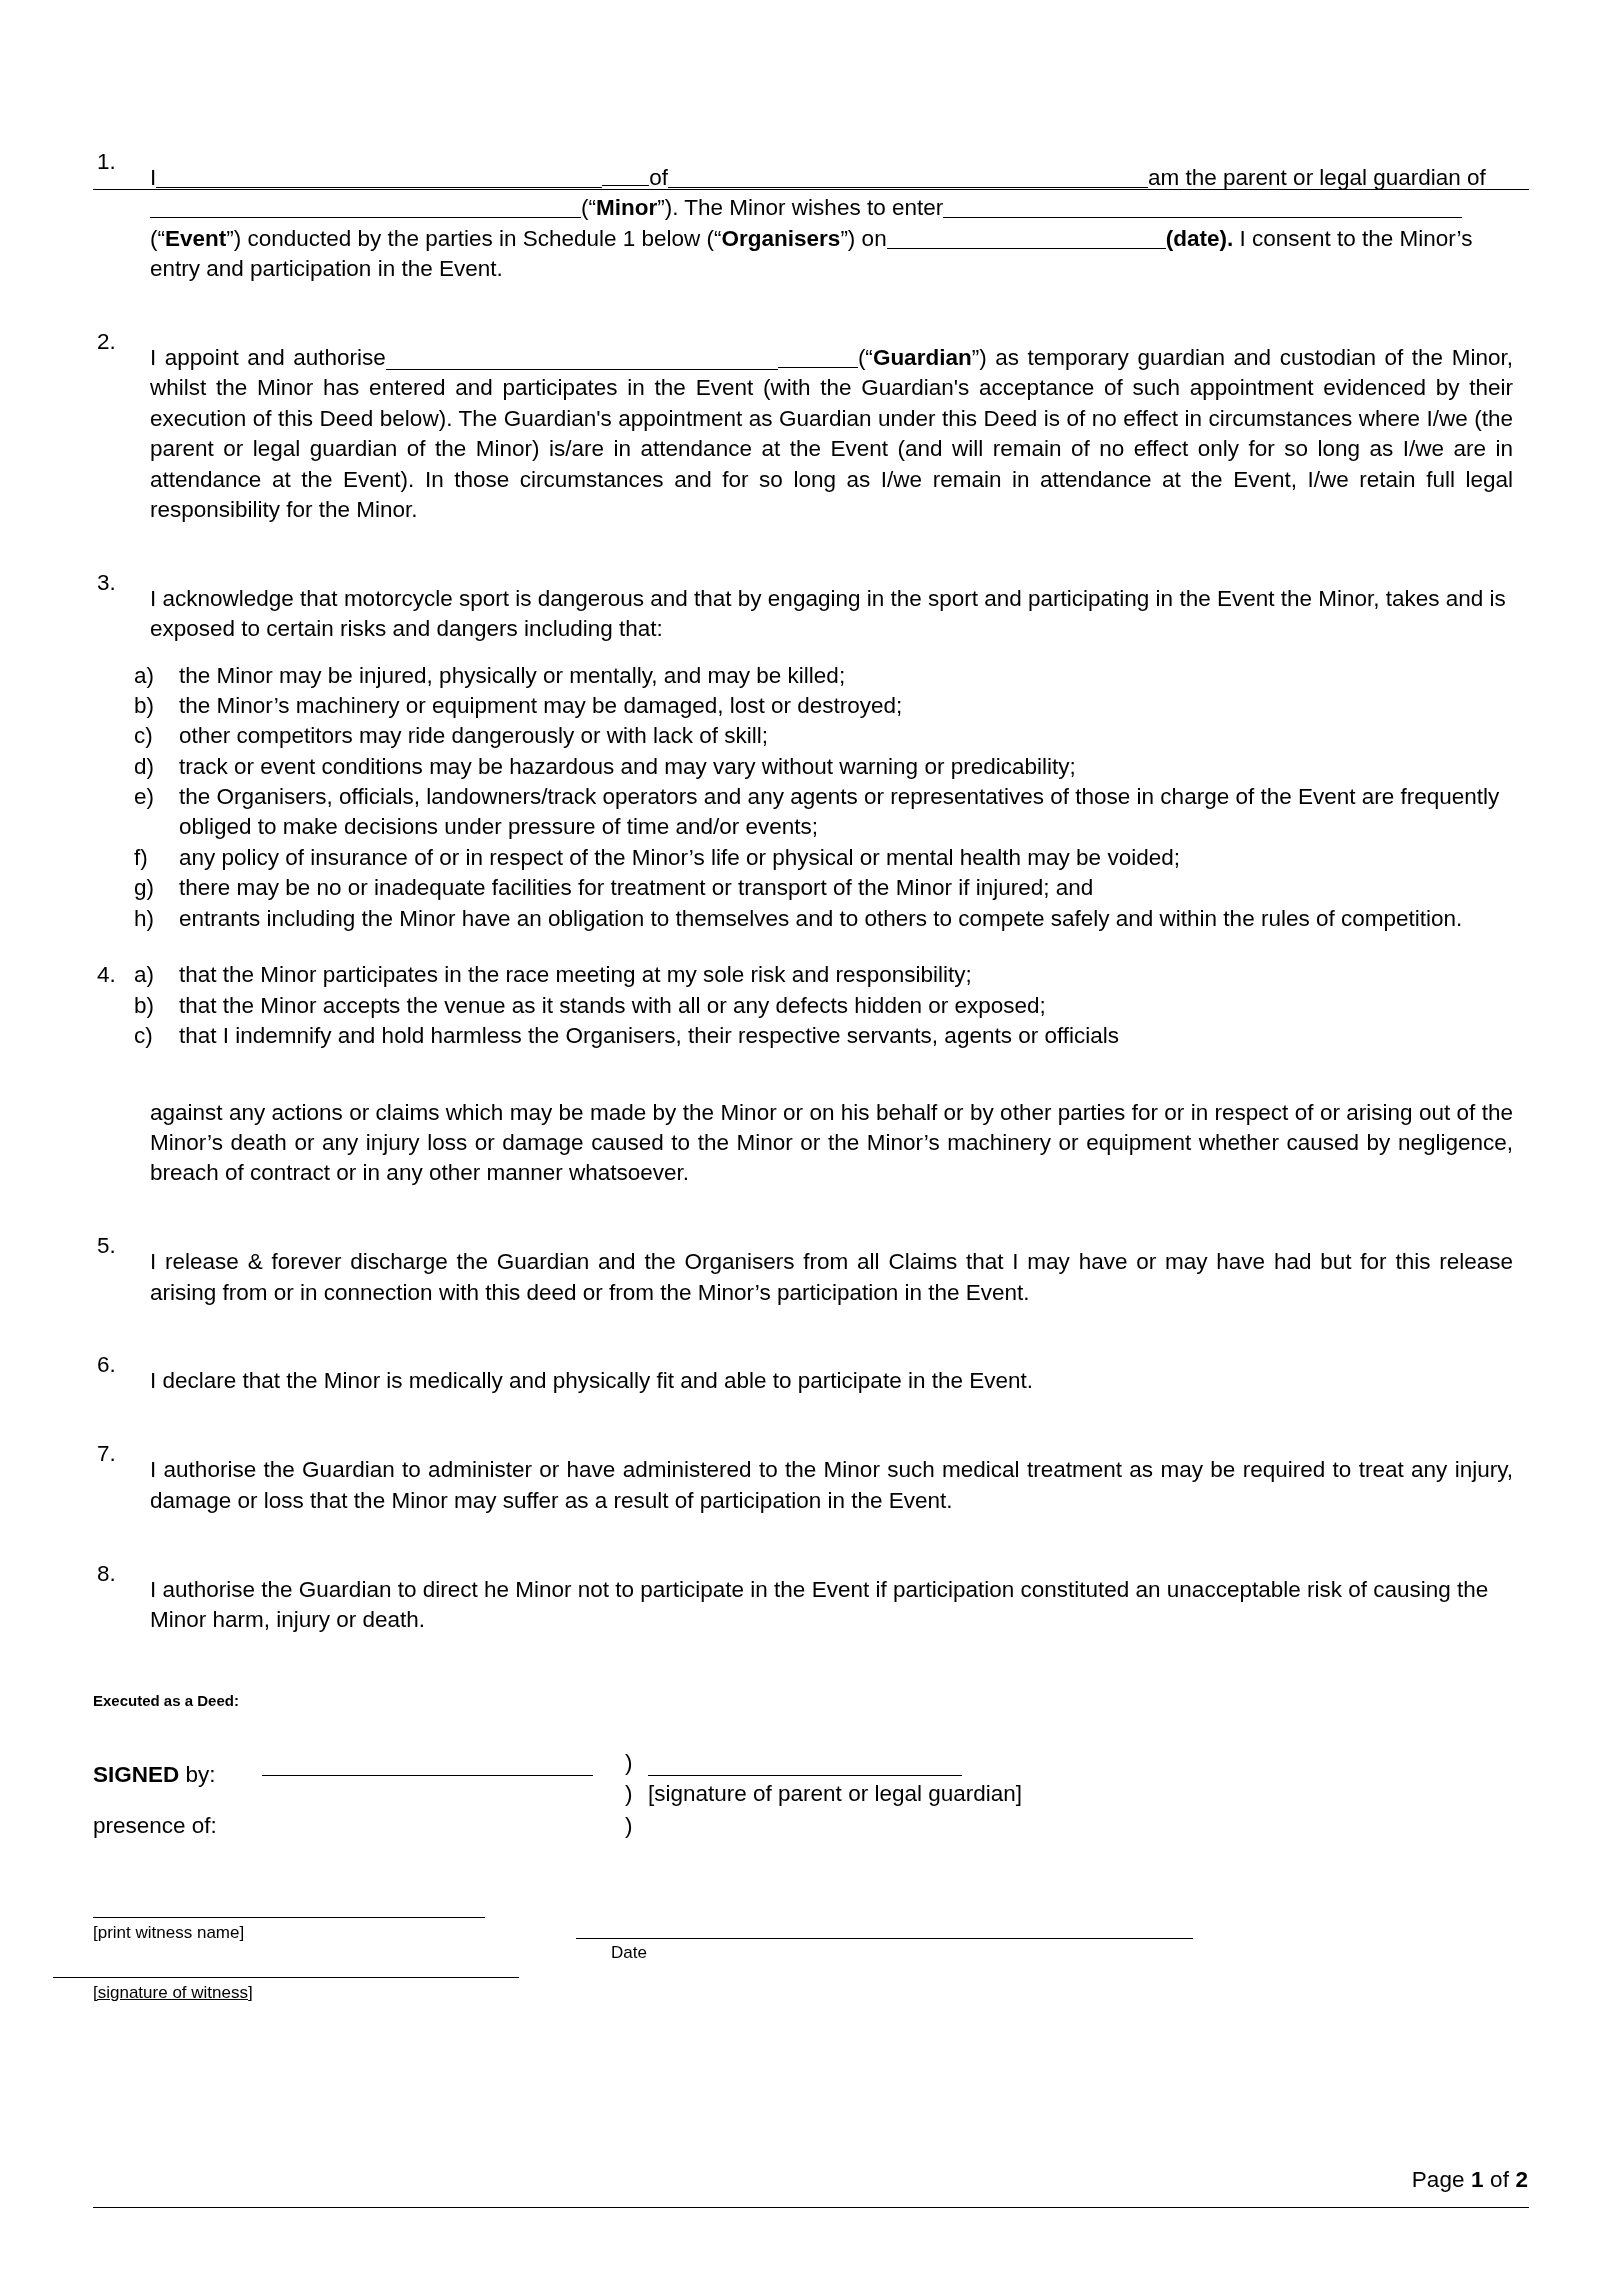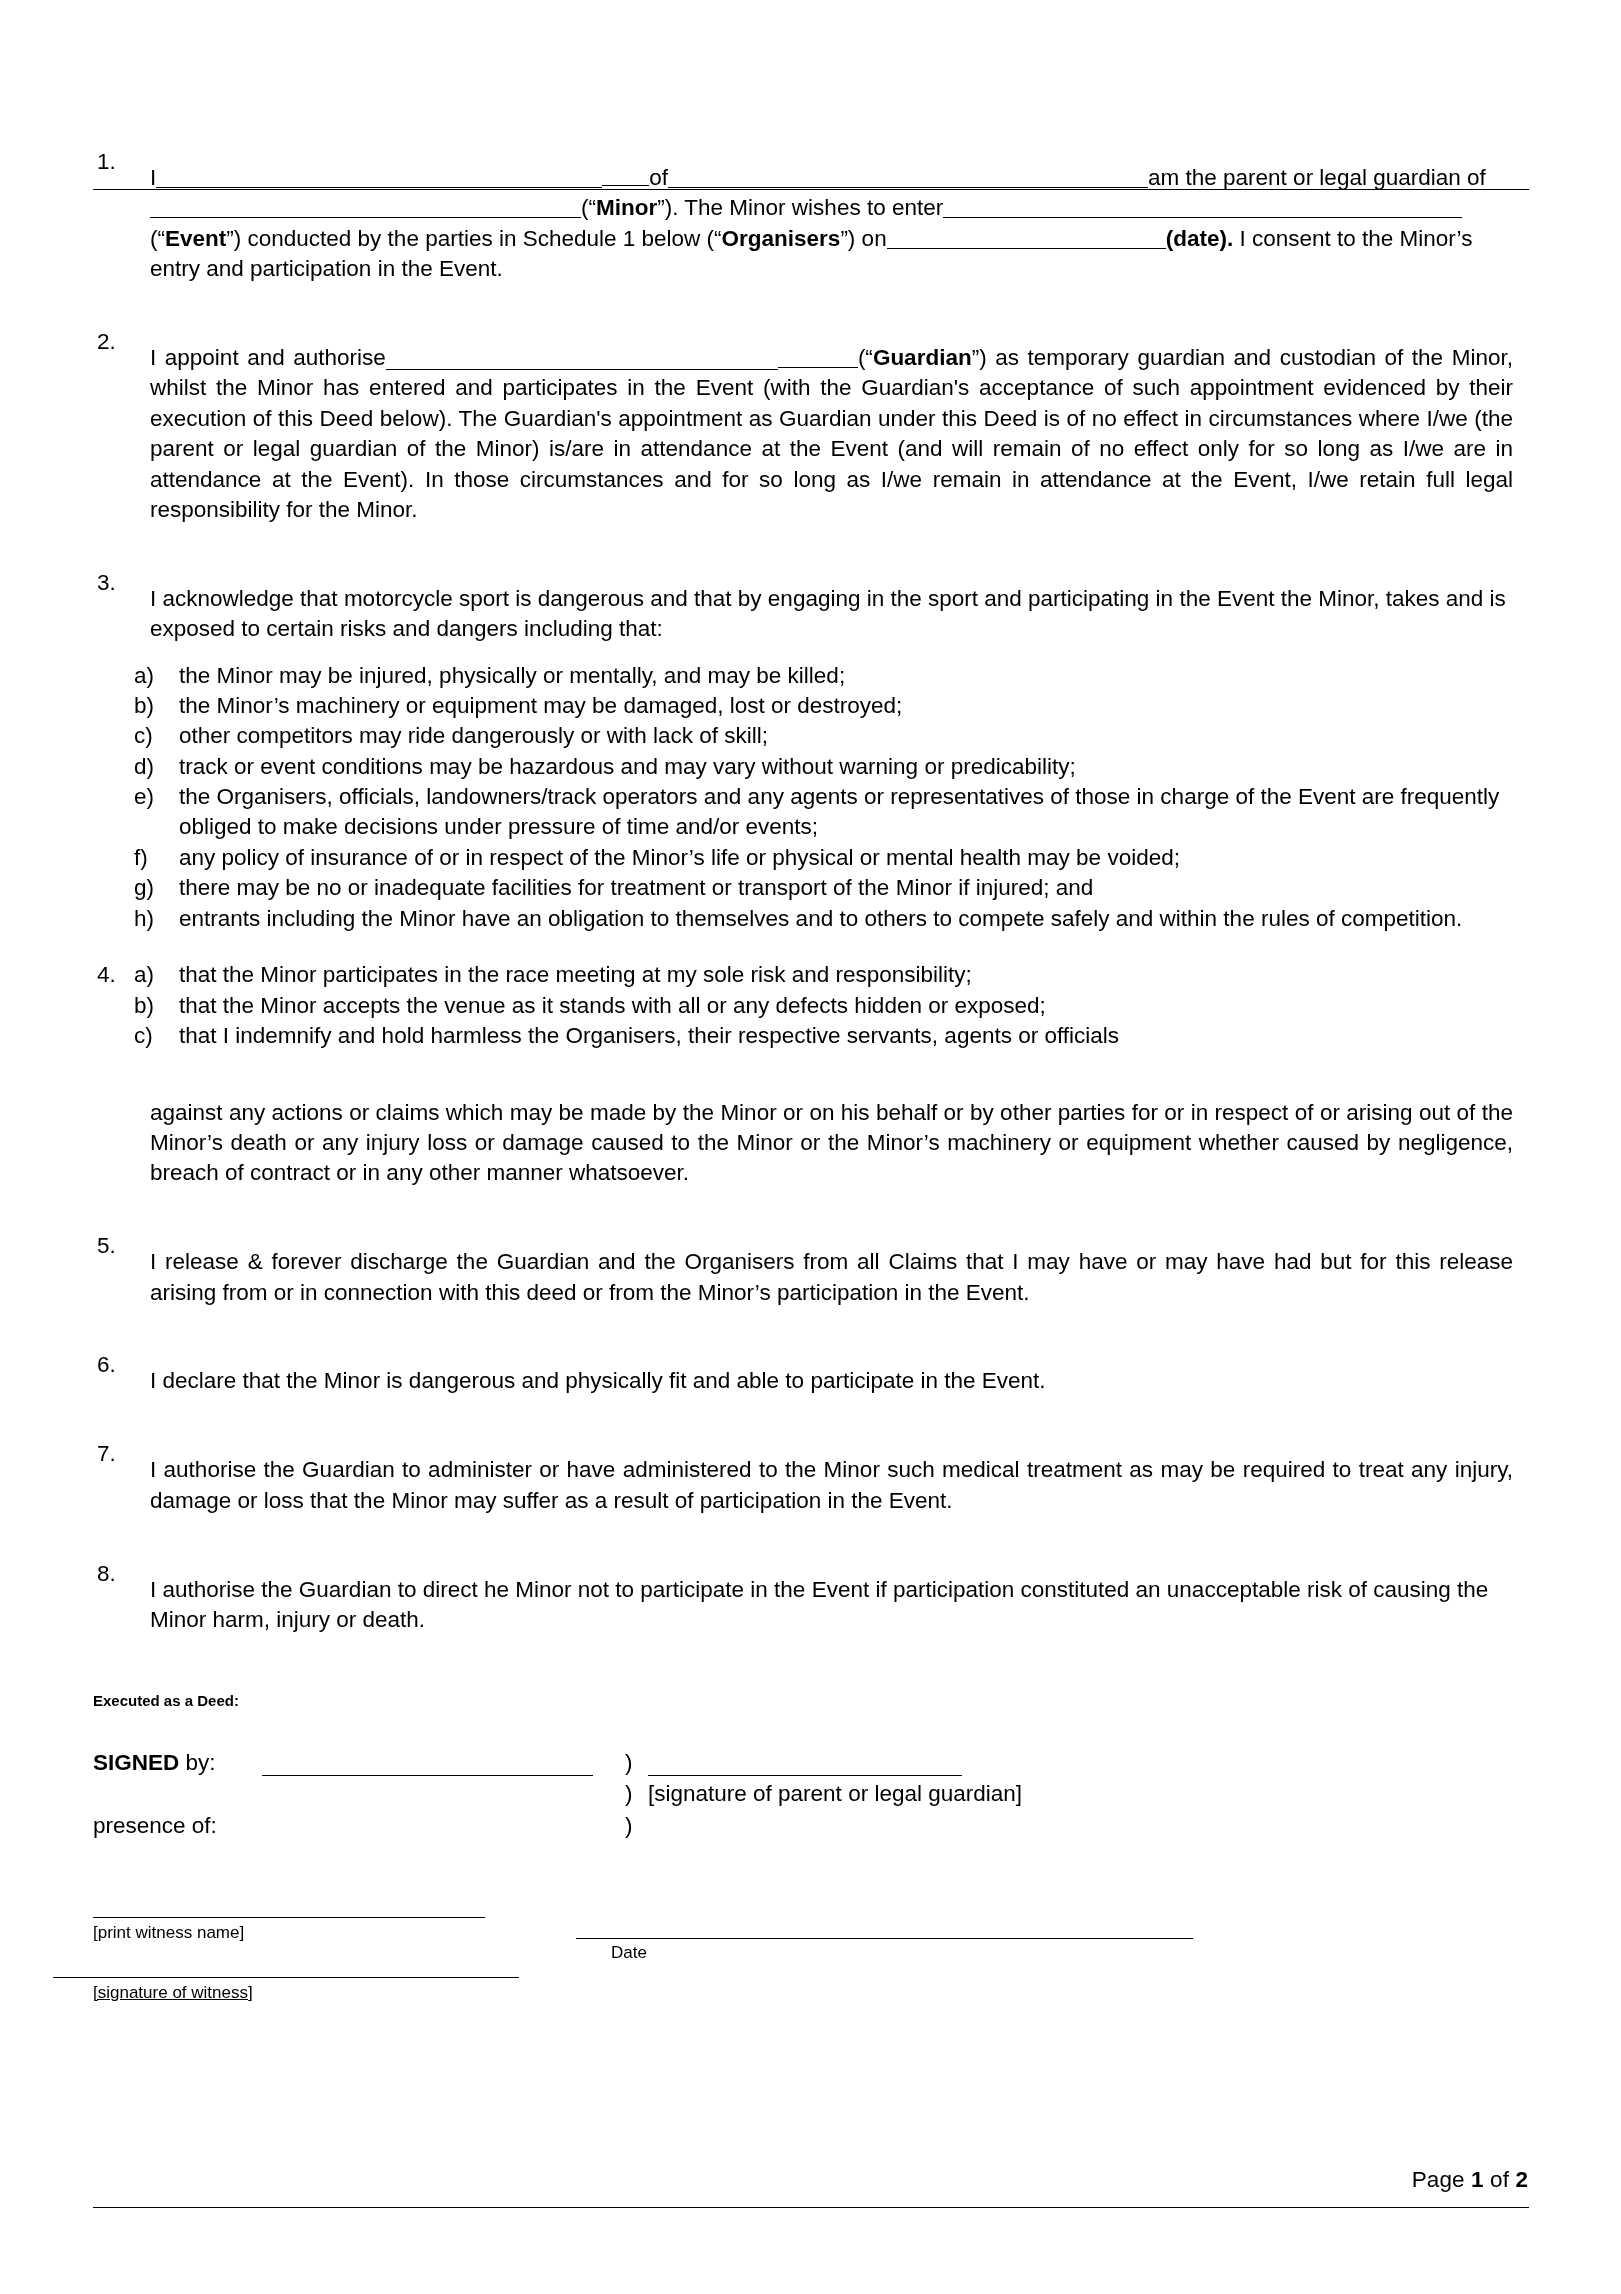--- a/index.html
+++ b/index.html
@@ -107,21 +107,21 @@
     margin-bottom: 39px;
   }
   .sig-block {
     position: relative;
     font-size: 22.5px;
     line-height: 1.35;
     height: 165px;
   }
   .sig-signed {
     position: absolute;
-    left: 0; top: 0;
+    left: 0; top: 12px;
     white-space: nowrap;
   }
   .sig-signed b { font-weight: bold; }
   .sig-name-rule {
     position: absolute;
     left: 169px;
     top: 26.5px;
     width: 331px;
     border-top: 1.6px solid #000;
   }
@@ -273,21 +273,21 @@
     <div class="clause">
       <div class="num">5.</div>
       <div class="body">
         <p class="para-just">I release &amp; forever discharge the Guardian  and the  Organisers  from  all Claims  that I may have  or may have  had but for this release arising from or in connection with this deed or from the Minor’s participation in the  Event.</p>
       </div>
     </div>
 
     <div class="clause">
       <div class="num">6.</div>
       <div class="body">
-        <p>I declare that the Minor is dangerous and physically fit and able to participate in the Event.</p>
+        <p>I declare that the Minor is medically and physically fit and able to participate in the Event.</p>
       </div>
     </div>
 
     <div class="clause">
       <div class="num">7.</div>
       <div class="body">
         <p class="para-just">I authorise the Guardian to administer or have administered to the Minor such  medical  treatment  as  may  be required  to treat any injury, damage or loss that the Minor may suffer as a result of participation  in the Event.</p>
       </div>
     </div>
 

